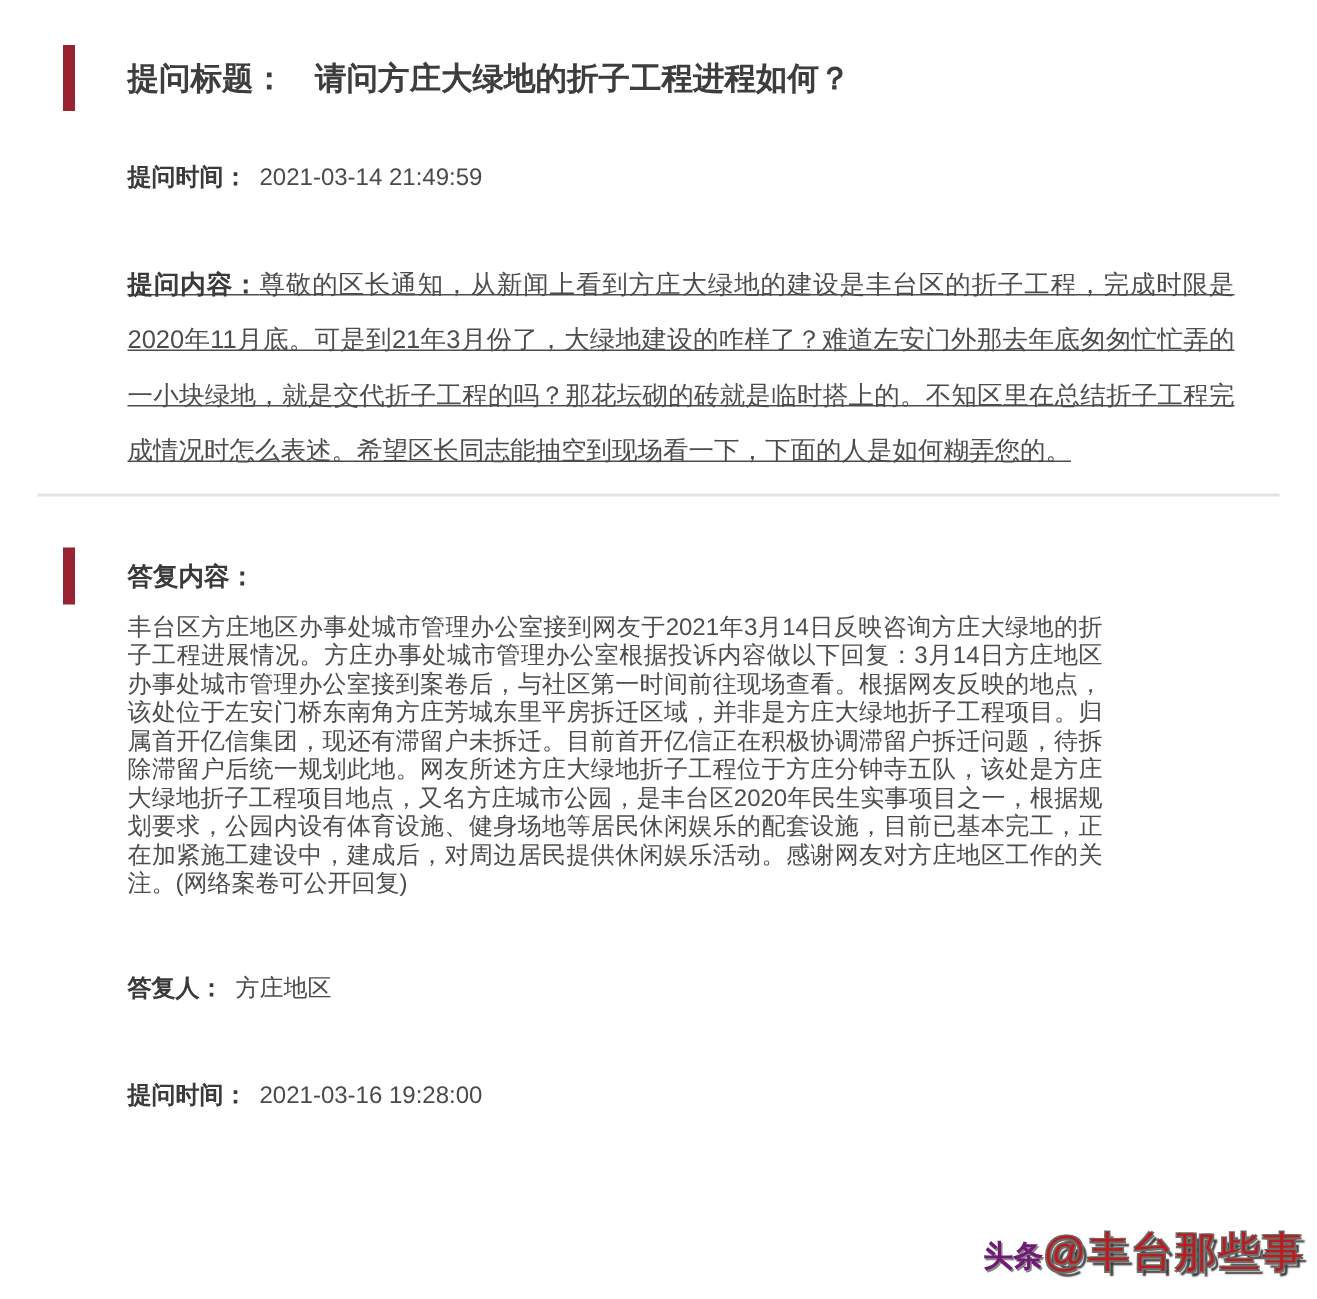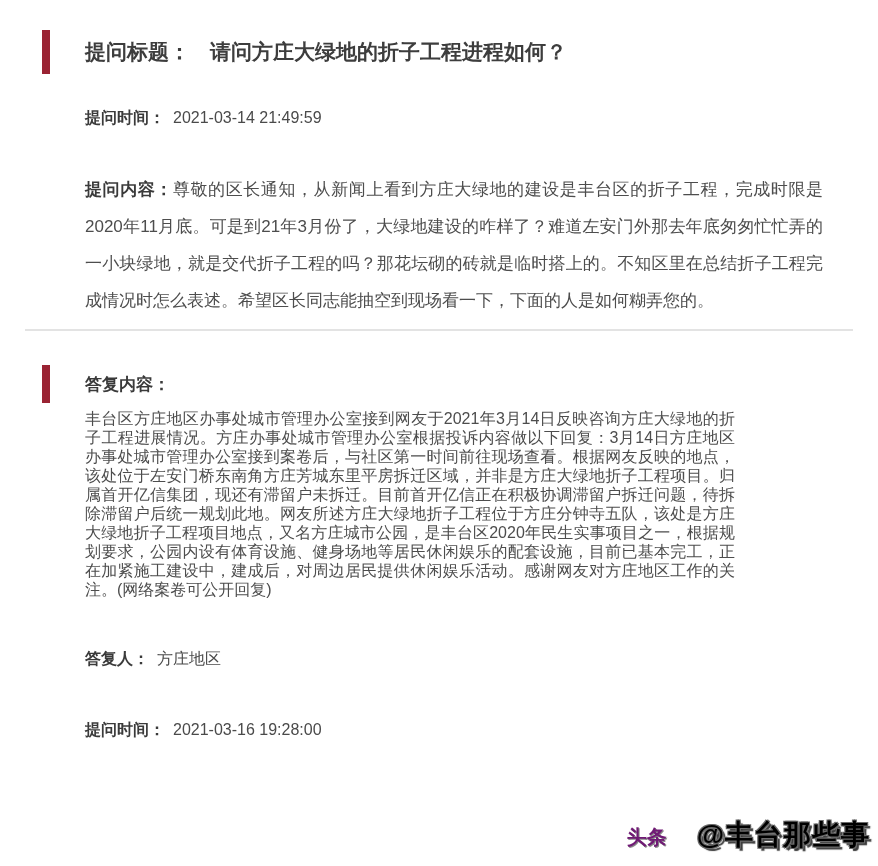--- a/index.html
+++ b/index.html
@@ -52,20 +52,21 @@
   .question-time { margin-top: 34px; }
 
   .question-content {
     margin: 42px 0 0 85px;
     width: 738px;
     font-size: 17px;
     line-height: 37px;
     color: #4d4d4d;
     text-align: justify;
     overflow-wrap: break-word;
+    text-decoration: underline;
   }
   .question-content .meta-label { font-size: 17px; }
 
   .divider {
     border: none;
     height: 2px;
     background: #e3e3e3;
     margin: 10px 25px 0 25px;
   }
 
@@ -96,30 +97,29 @@
     user-select: none;
   }
   .watermark-prefix {
     font-size: 20px;
     font-weight: bold;
     color: #701a75;
     text-shadow: 1px 1px 0 #888;
   }
   .watermark-handle {
     font-size: 28px;
-    font-weight: bold;
-    color: #000000;
+    font-weight: normal;
+    color: #b91c1c;
     letter-spacing: 1px;
     text-shadow:
       -1px -1px 0 #6b6b6b,
        1px -1px 0 #6b6b6b,
       -1px  1px 0 #6b6b6b,
        1px  1px 0 #6b6b6b,
        3px  3px 1px #3c3c3c;
-    margin-left: 30px;
   }
 </style>
 </head>
 <body>
 
 <div class="section-header title-header">
   <span class="red-bar"></span>
   <h1 class="page-title">
     <span class="title-label">提问标题：</span><span class="title-text">请问方庄大绿地的折子工程进程如何？</span>
   </h1>

